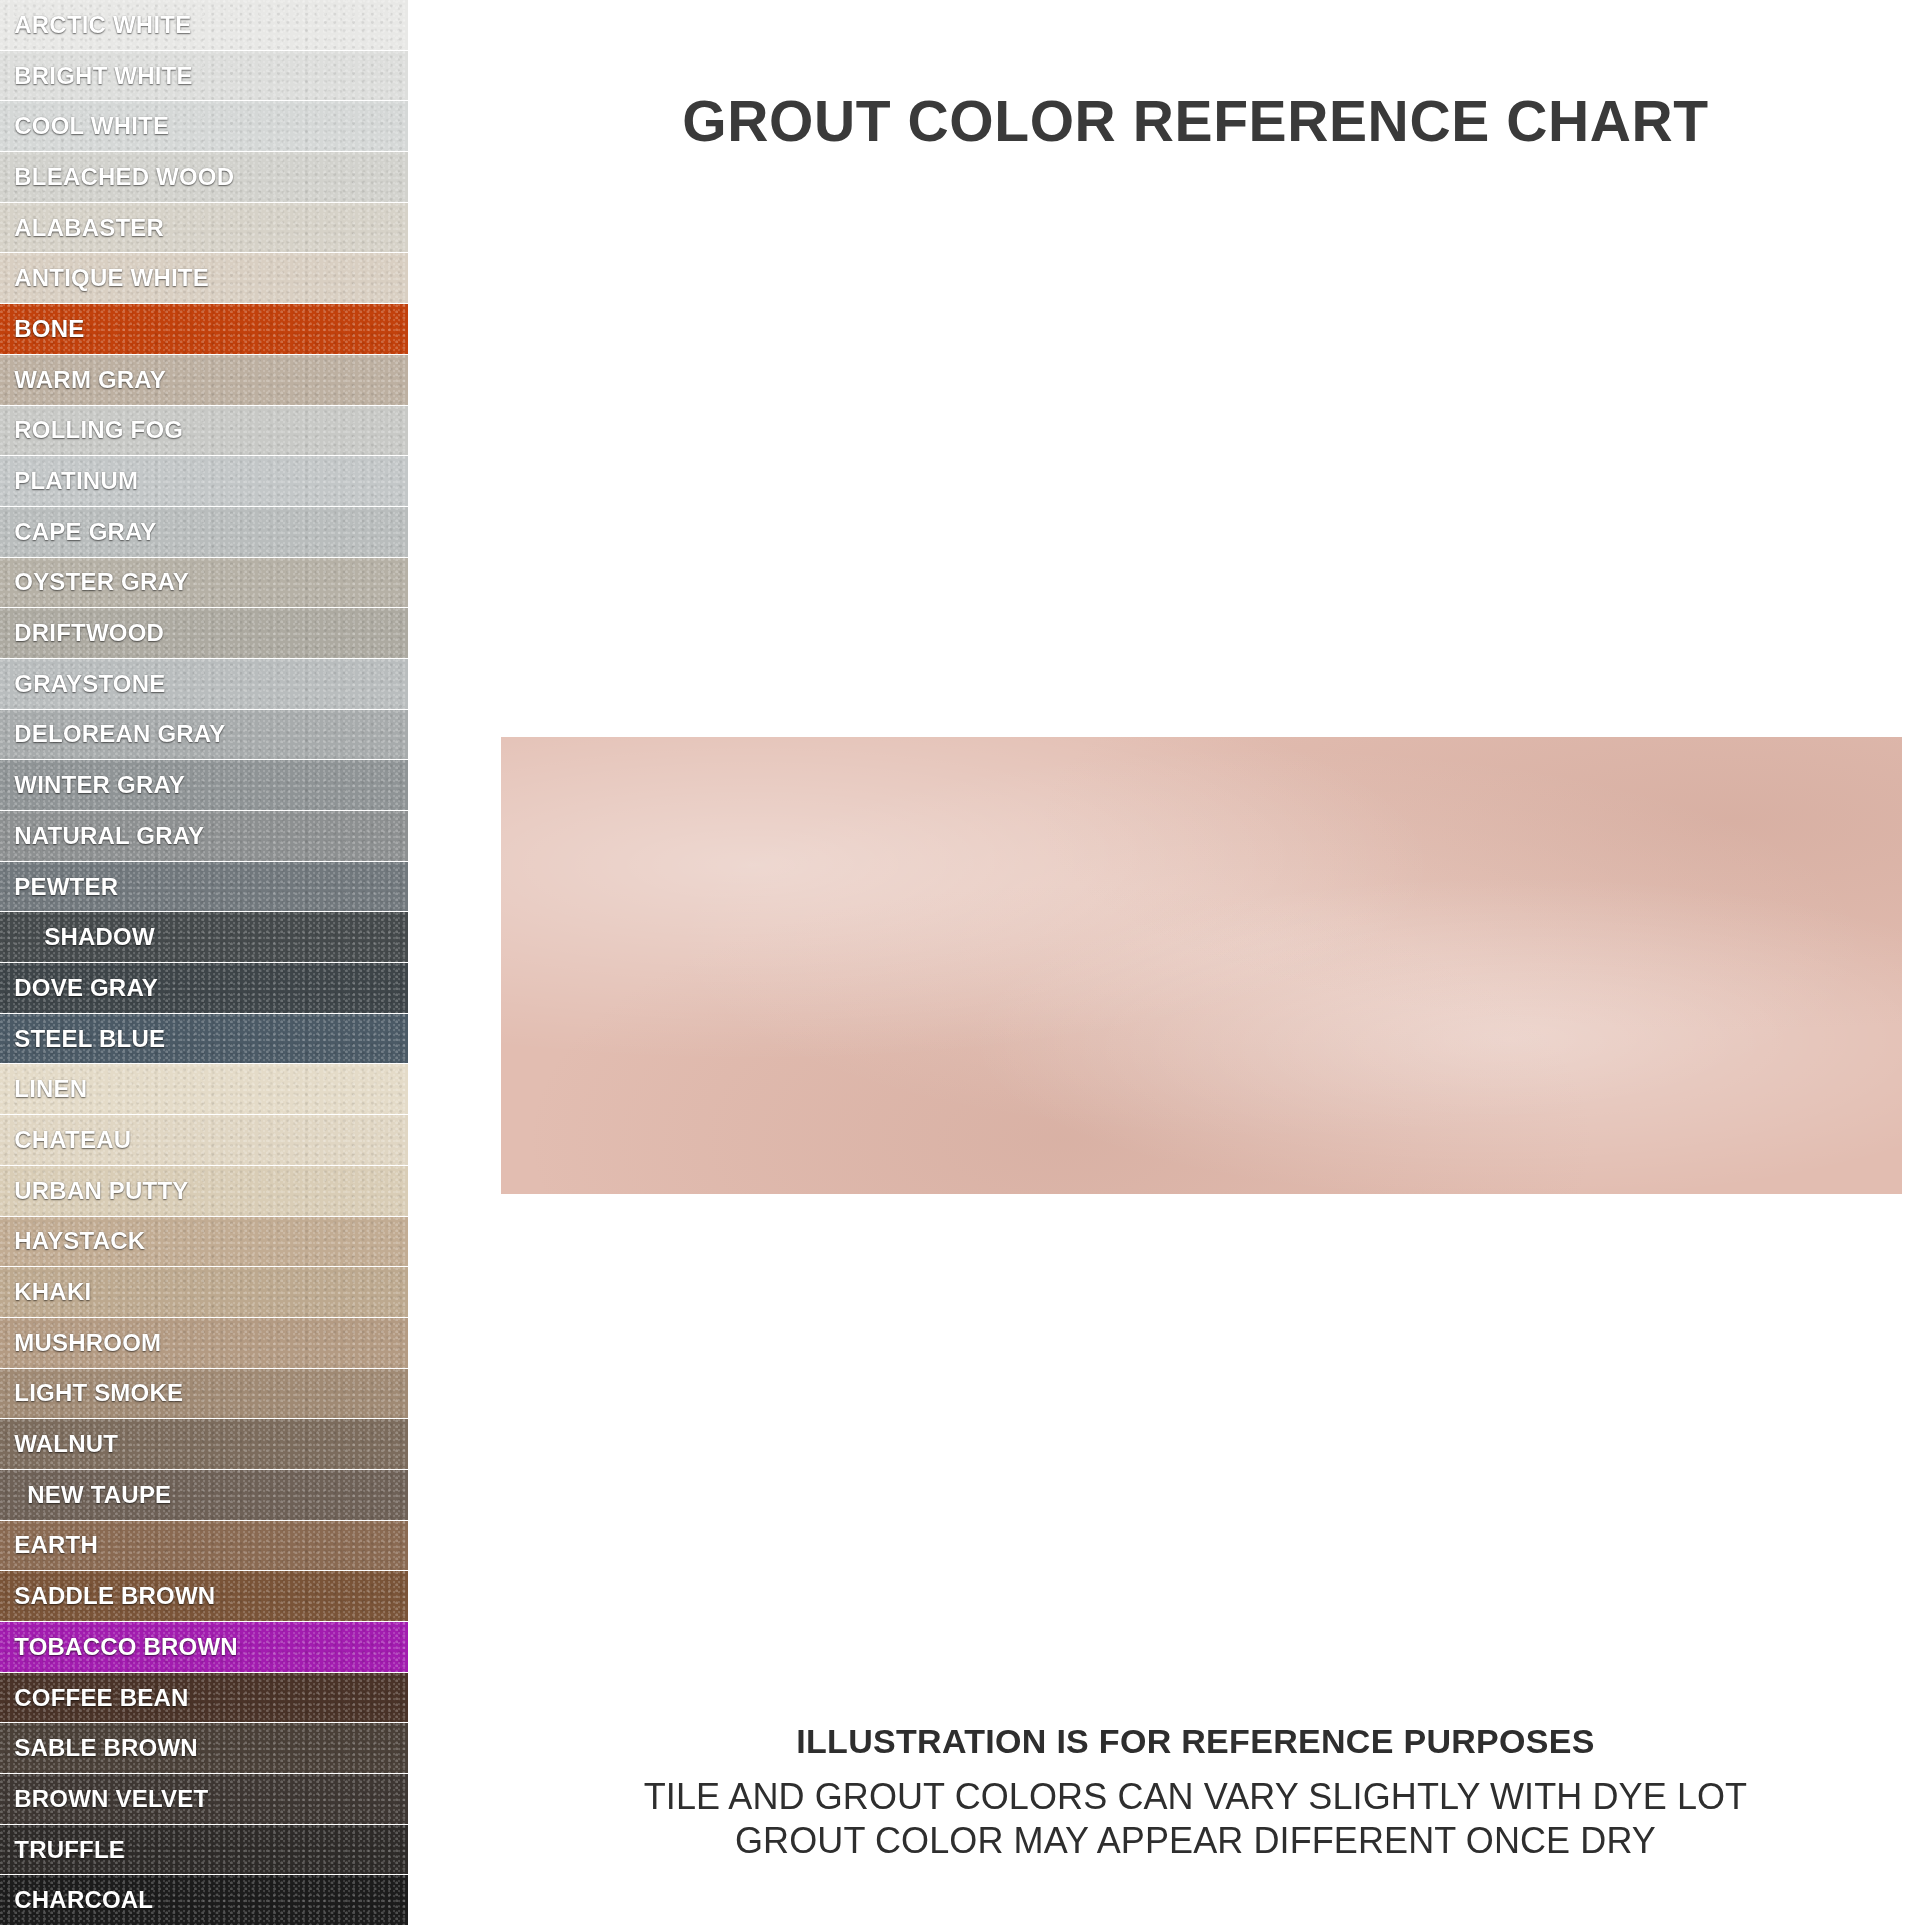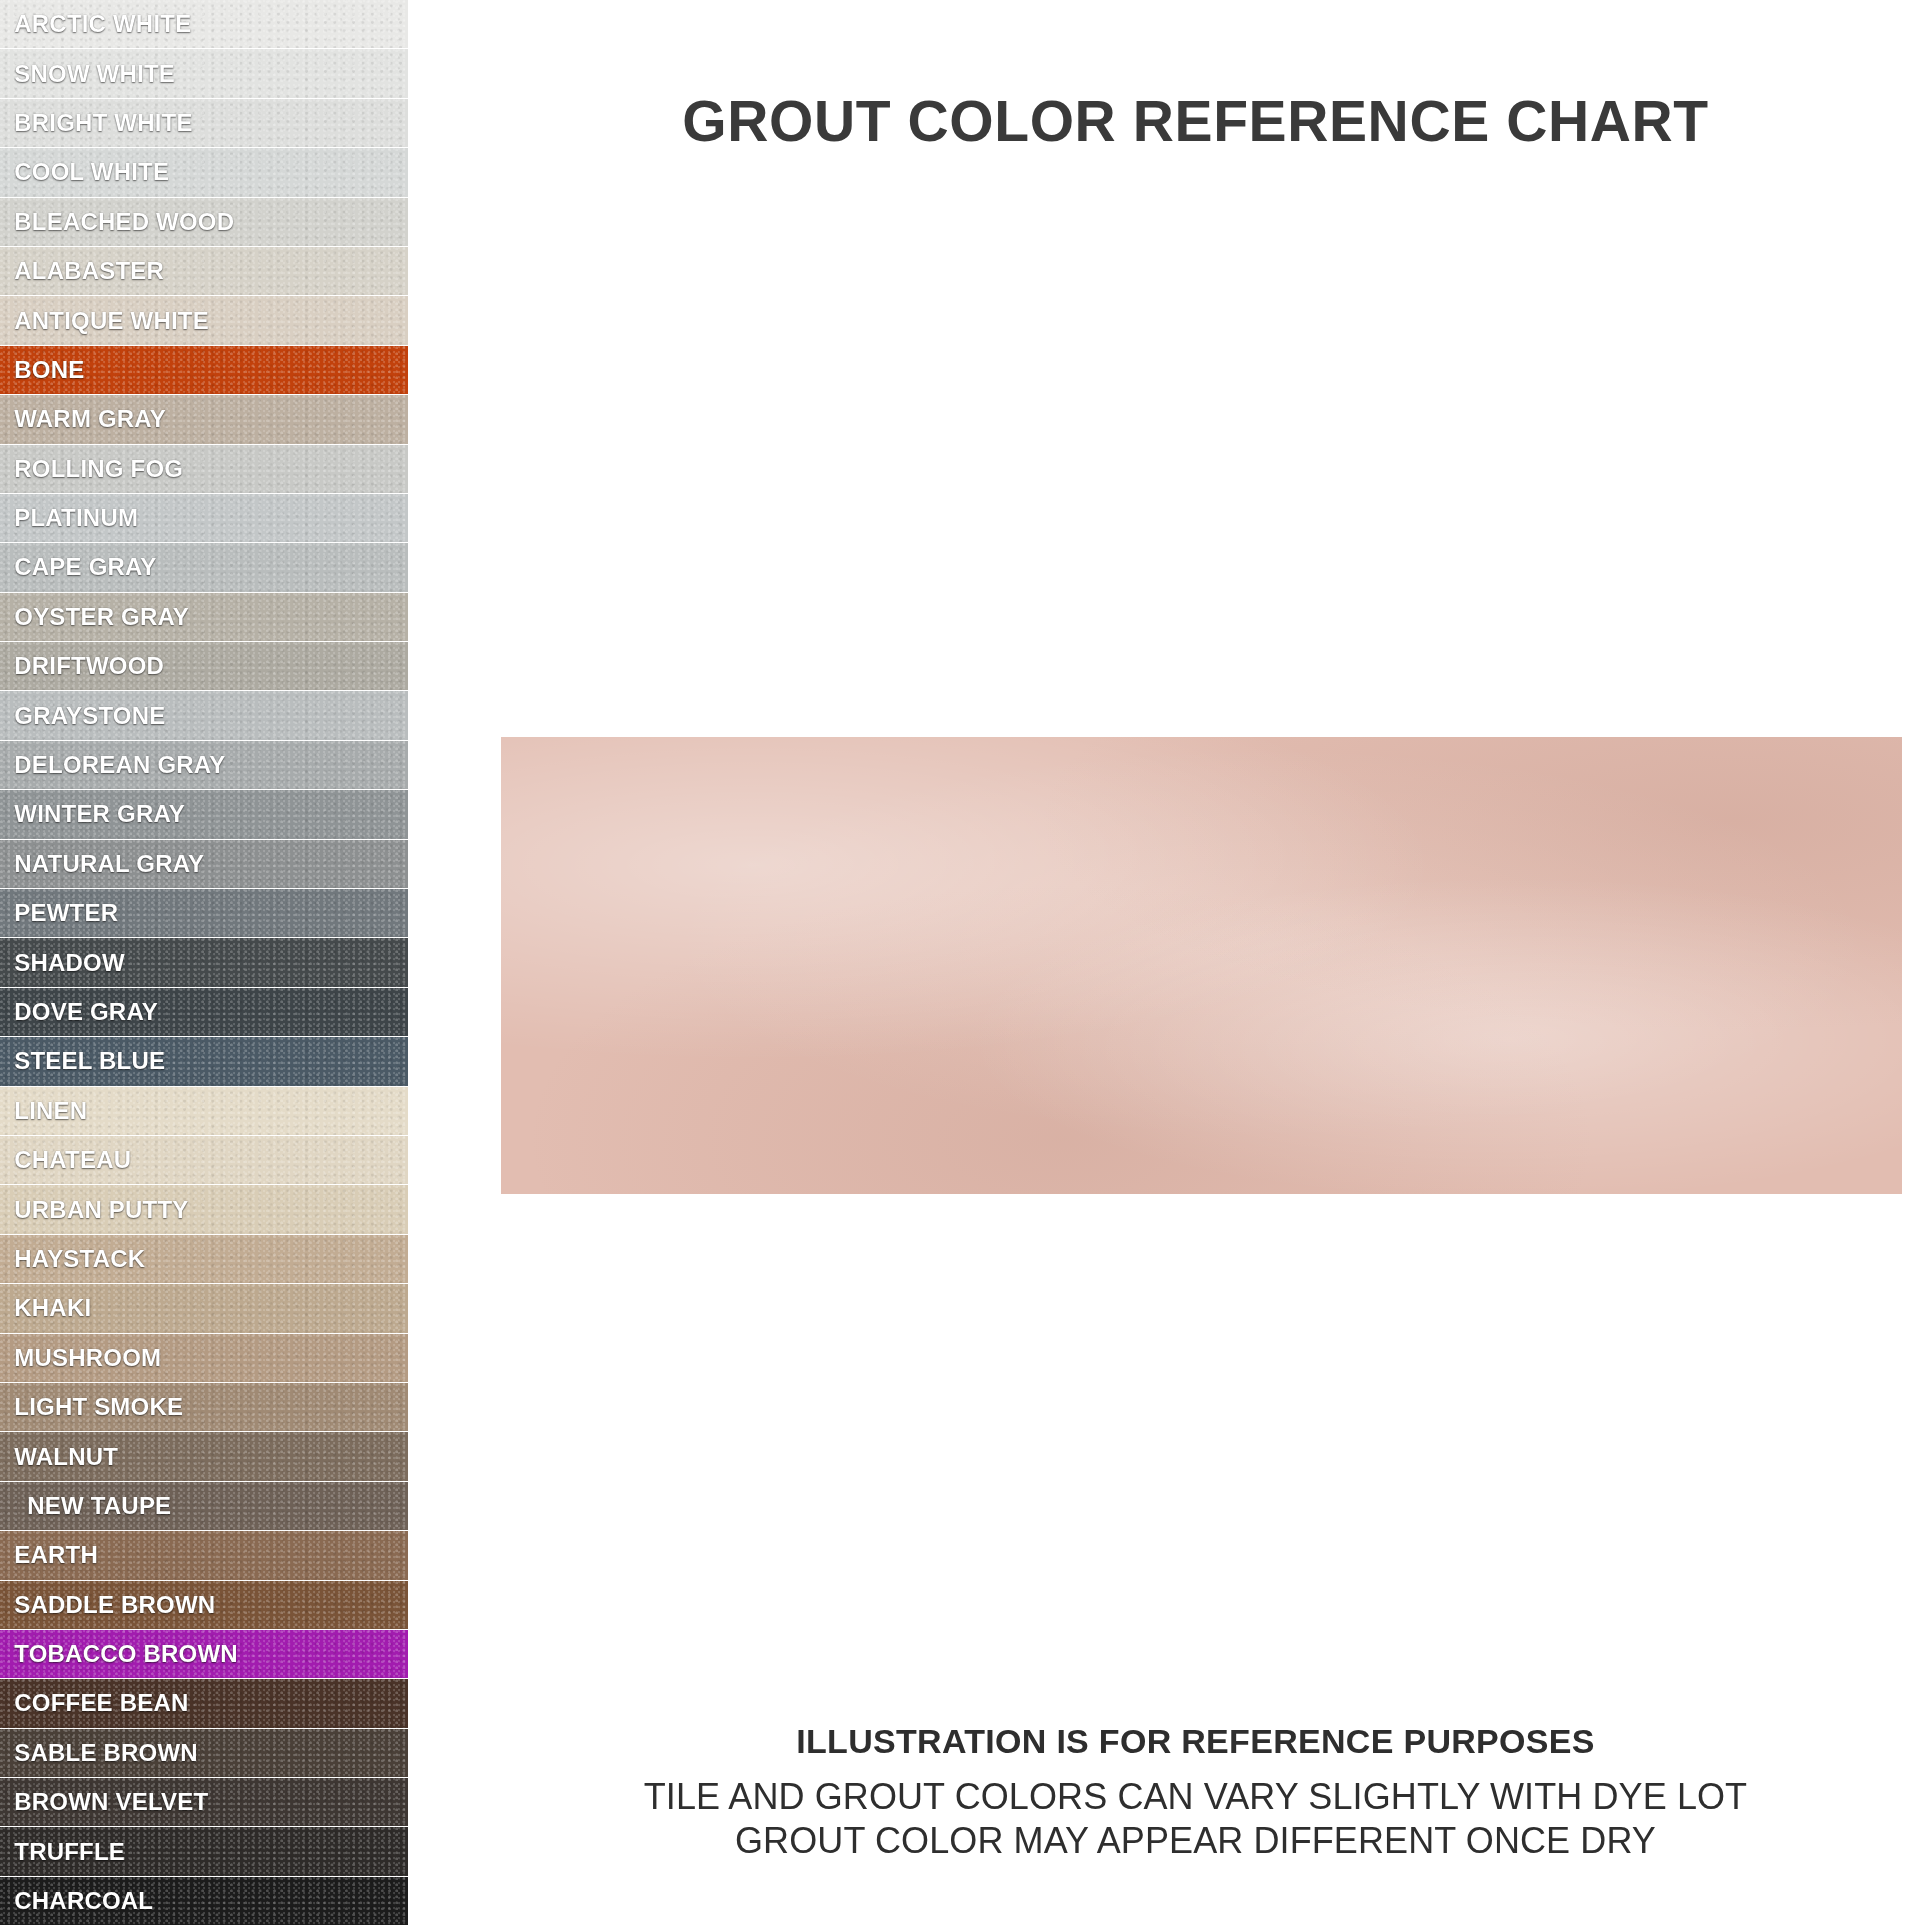--- a/index.html
+++ b/index.html
@@ -119,24 +119,20 @@
   }
 </style>
 </head>
 <body>
 
 <div id="swatch-column">
     <div class="swatch-row" style="background-color: rgb(232, 232, 230);">
       <div class="swatch-texture"></div>
       <span class="swatch-label">ARCTIC WHITE</span>
     </div>
-    <div class="swatch-row" style="background-color: rgb(226, 227, 225);">
-      <div class="swatch-texture"></div>
-      <span class="swatch-label">SNOW WHITE</span>
-    </div>
     <div class="swatch-row" style="background-color: rgb(221, 222, 220);">
       <div class="swatch-texture"></div>
       <span class="swatch-label">BRIGHT WHITE</span>
     </div>
     <div class="swatch-row" style="background-color: rgb(213, 216, 215);">
       <div class="swatch-texture"></div>
       <span class="swatch-label">COOL WHITE</span>
     </div>
     <div class="swatch-row" style="background-color: rgb(210, 210, 205);">
       <div class="swatch-texture"></div>
@@ -191,21 +187,21 @@
       <span class="swatch-label">WINTER GRAY</span>
     </div>
     <div class="swatch-row" style="background-color: rgb(141, 144, 145);">
       <div class="swatch-texture"></div>
       <span class="swatch-label">NATURAL GRAY</span>
     </div>
     <div class="swatch-row" style="background-color: rgb(113, 120, 125);">
       <div class="swatch-texture"></div>
       <span class="swatch-label">PEWTER</span>
     </div>
-    <div class="swatch-row" style="background-color: rgb(69, 74, 76);">
+    <div class="swatch-row" style="background-color: rgb(69, 74, 76); padding-left: 30px;">
       <div class="swatch-texture"></div>
       <span class="swatch-label">SHADOW</span>
     </div>
     <div class="swatch-row" style="background-color: rgb(62, 69, 73);">
       <div class="swatch-texture"></div>
       <span class="swatch-label">DOVE GRAY</span>
     </div>
     <div class="swatch-row" style="background-color: rgb(75, 90, 102);">
       <div class="swatch-texture"></div>
       <span class="swatch-label">STEEL BLUE</span>

